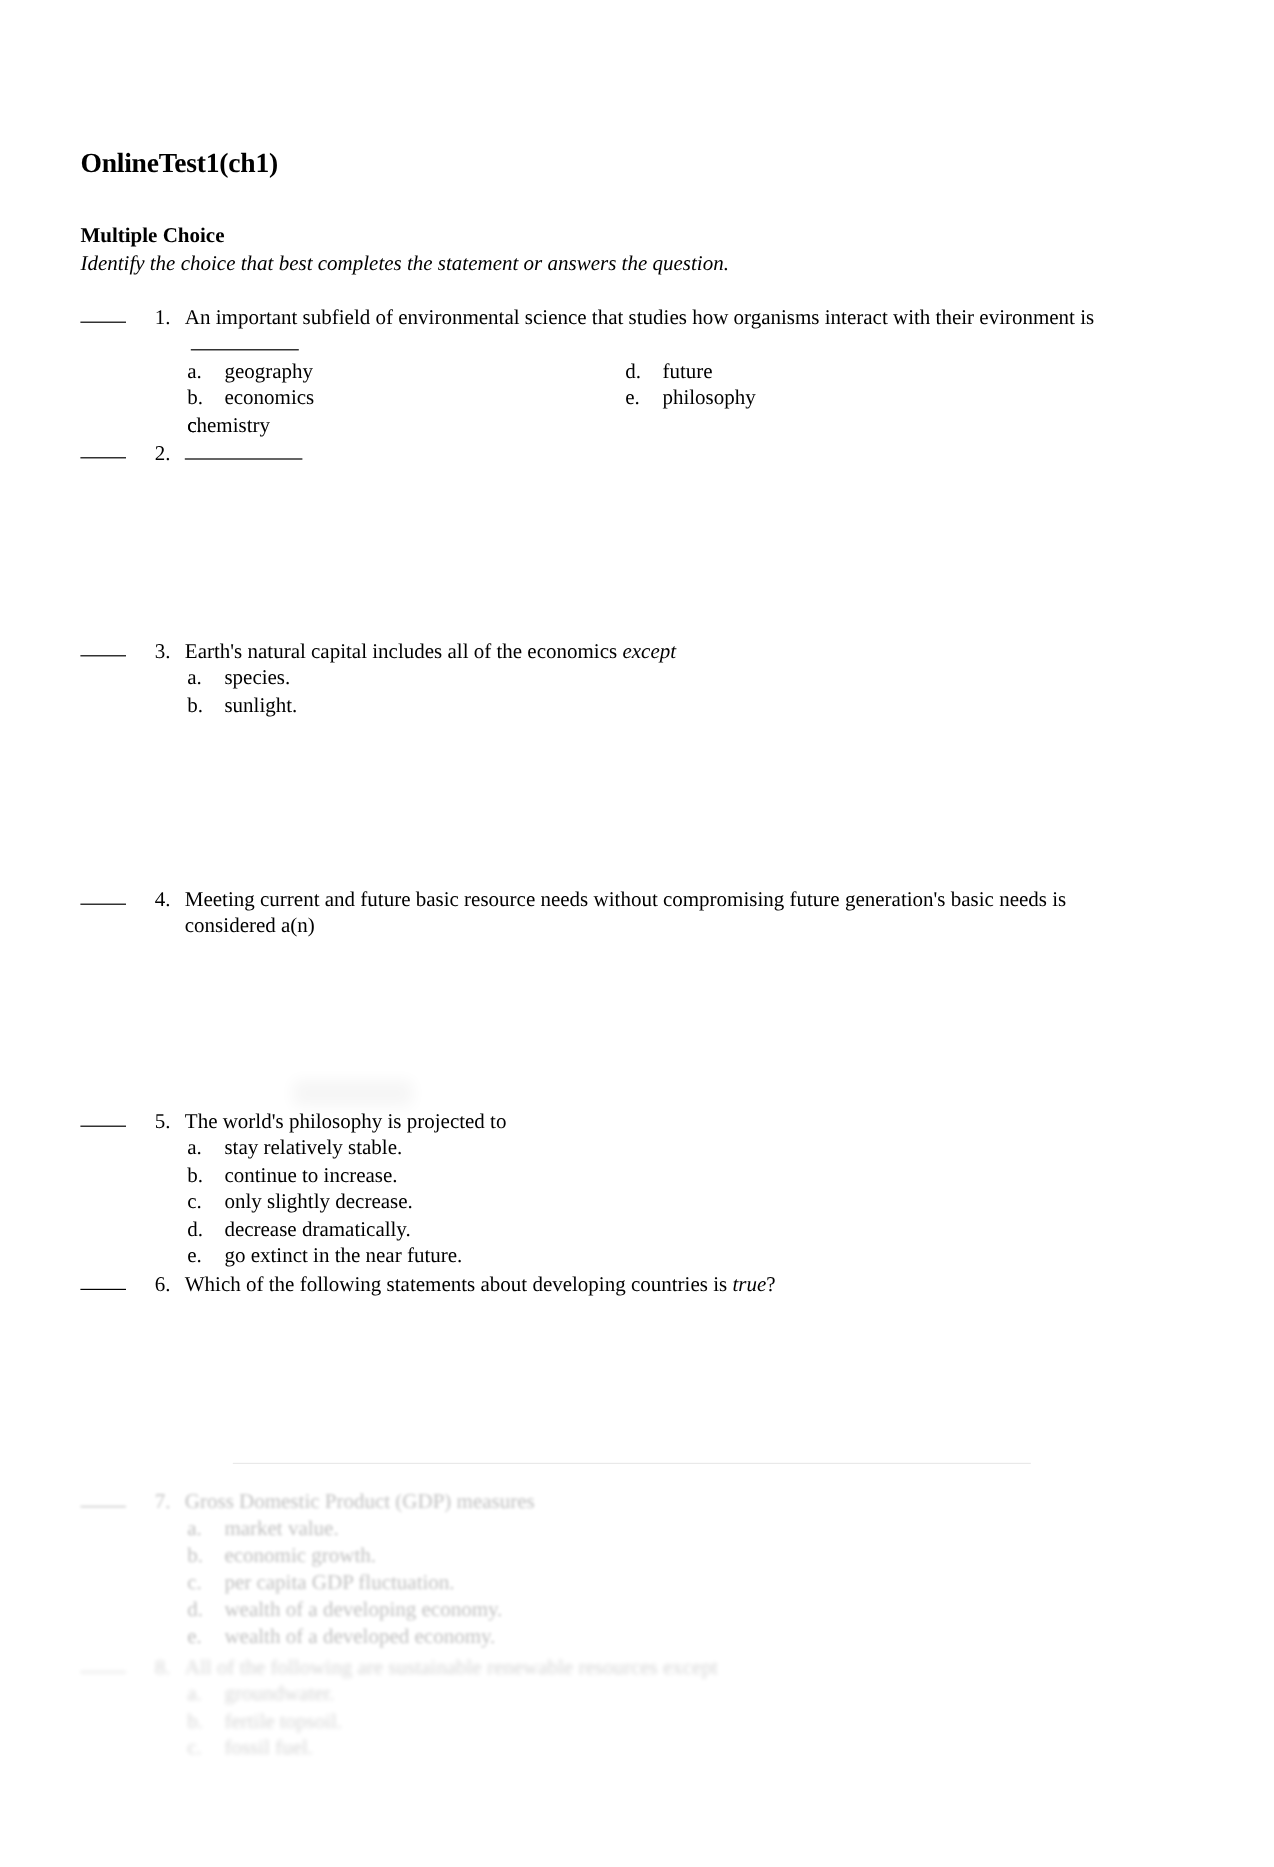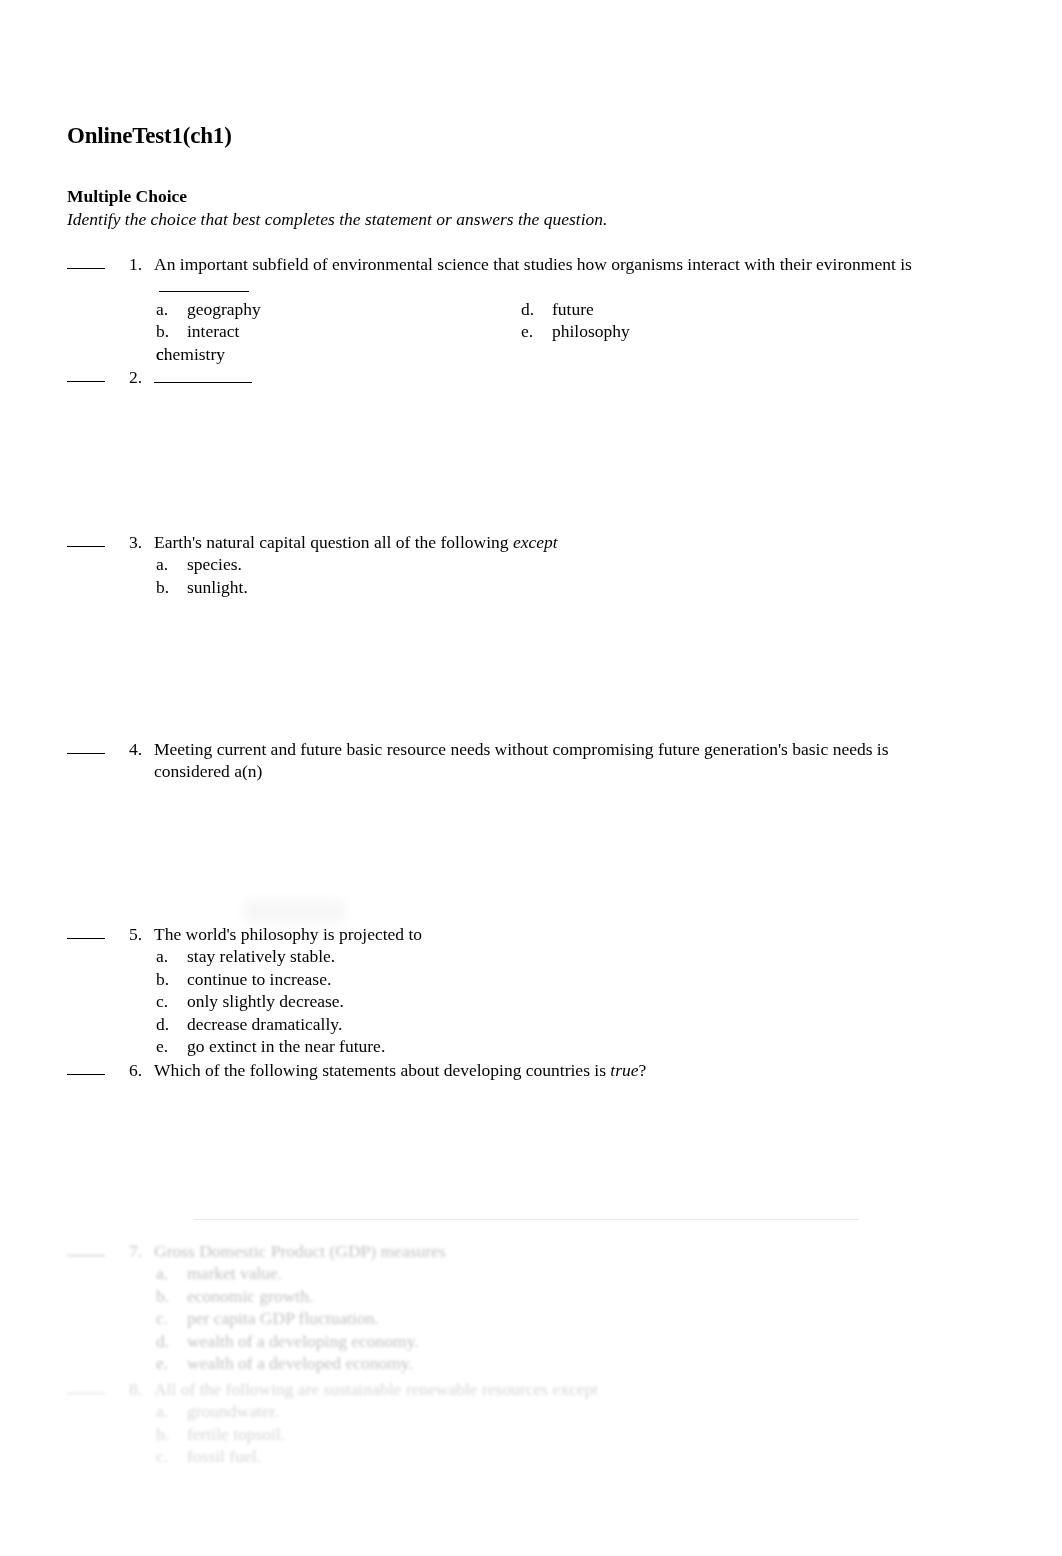--- a/index.html
+++ b/index.html
@@ -186,21 +186,21 @@
       <span class="inline-blank blank-w90"></span>
     </div>
     <div class="opt-grid" style="height:68px;">
       <div class="opt-col-left">
         <div class="opt">
           <span class="opt-letter">a.</span>
           <span class="opt-text">geography</span>
         </div>
         <div class="opt">
           <span class="opt-letter">b.</span>
-          <span class="opt-text">interact</span>
+          <span class="opt-text">economics</span>
         </div>
         <div class="opt" style="height:24px;">
           <span class="opt-letter">c.</span>
           <span class="opt-text-far">chemistry</span>
         </div>
       </div>
       <div class="opt-col-right">
         <div class="opt">
           <span class="opt-letter">d.</span>
           <span class="opt-text">future</span>
@@ -218,21 +218,21 @@
       <span class="q-blank"></span>
       <span class="q-num">2.</span>
       <span class="q-text"><span class="inline-blank blank-w98"></span></span>
     </div>
   </div>
 
   <div class="question" style="top:531px;">
     <div class="q-row">
       <span class="q-blank"></span>
       <span class="q-num">3.</span>
-      <span class="q-text"><span>Earth's natural capital question all of the following </span><em>except</em></span>
+      <span class="q-text"><span>Earth's natural capital includes all of the economics </span><em>except</em></span>
     </div>
     <div class="options">
       <div class="opt">
         <span class="opt-letter">a.</span>
         <span class="opt-text">species.</span>
       </div>
       <div class="opt">
         <span class="opt-letter">b.</span>
         <span class="opt-text">sunlight.</span>
       </div>

